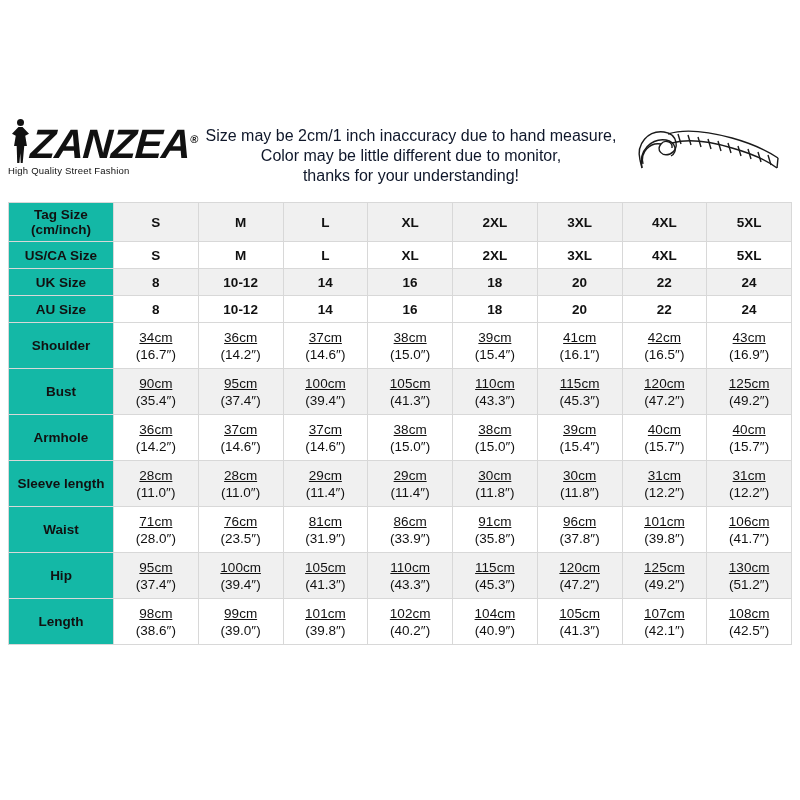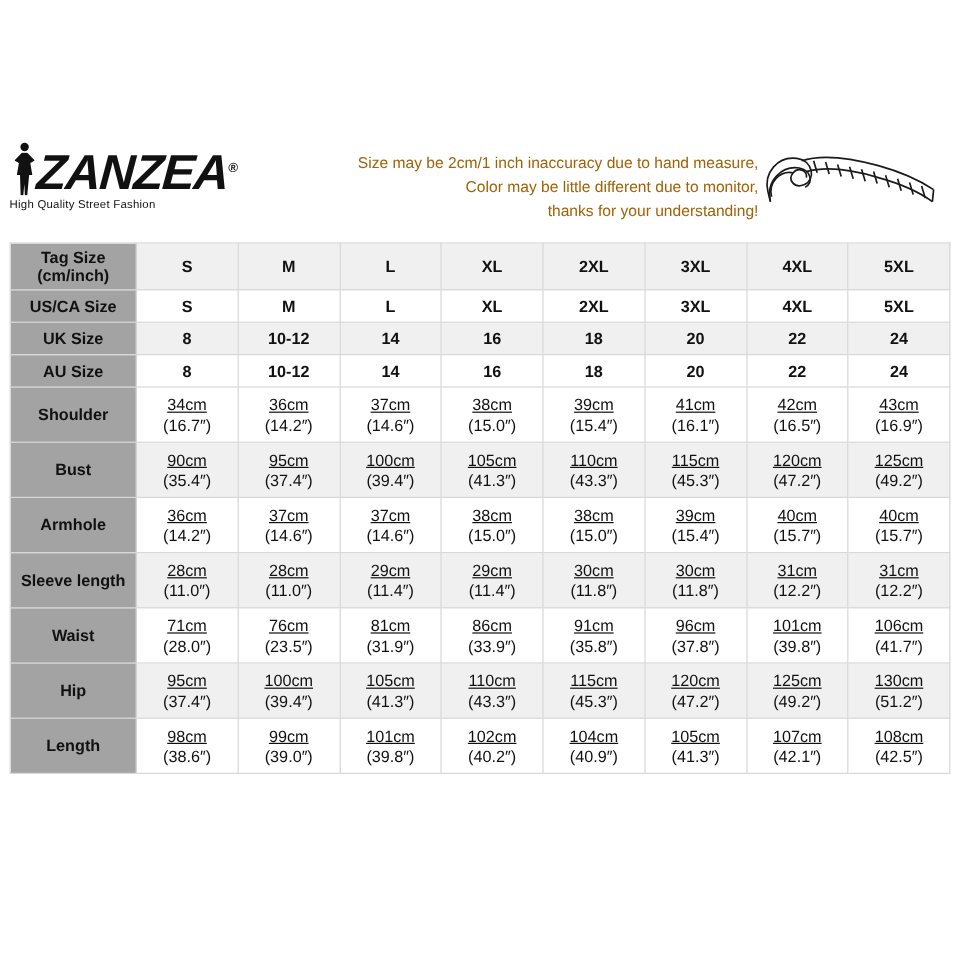--- a/index.html
+++ b/index.html
@@ -97,24 +97,24 @@
   }
   .brand-tagline {
     font-size: 9.5px;
     letter-spacing: 0.2px;
     color: #111;
     margin-top: 1px;
     white-space: nowrap;
   }
   .notice {
     flex: 1;
-    text-align: right;
-    font-size: 13px;
+    text-align: center;
+    font-size: 16px;
     line-height: 20px;
-    color: #a16207;
+    color: #0f172a;
     padding-top: 8px;
   }
   .tape {
     width: 150px;
     height: 70px;
     position: relative;
     flex: none;
     margin-right: 18px;
   }
 
@@ -146,21 +146,21 @@
     font-size: 13.5px;
   }
   tr.plain td {
     background: #ffffff;
   }
   tr.shade td {
     background: #f0f0f0;
   }
   tr.plain td.rowhead,
   tr.shade td.rowhead {
-    background: #a3a3a3;
+    background: #14b8a6;
   }
   tr.headrow td {
     font-weight: bold;
     height: 38px;
   }
   tr.boldrow td {
     font-weight: bold;
     height: 26px;
   }
   tr.measure td {

